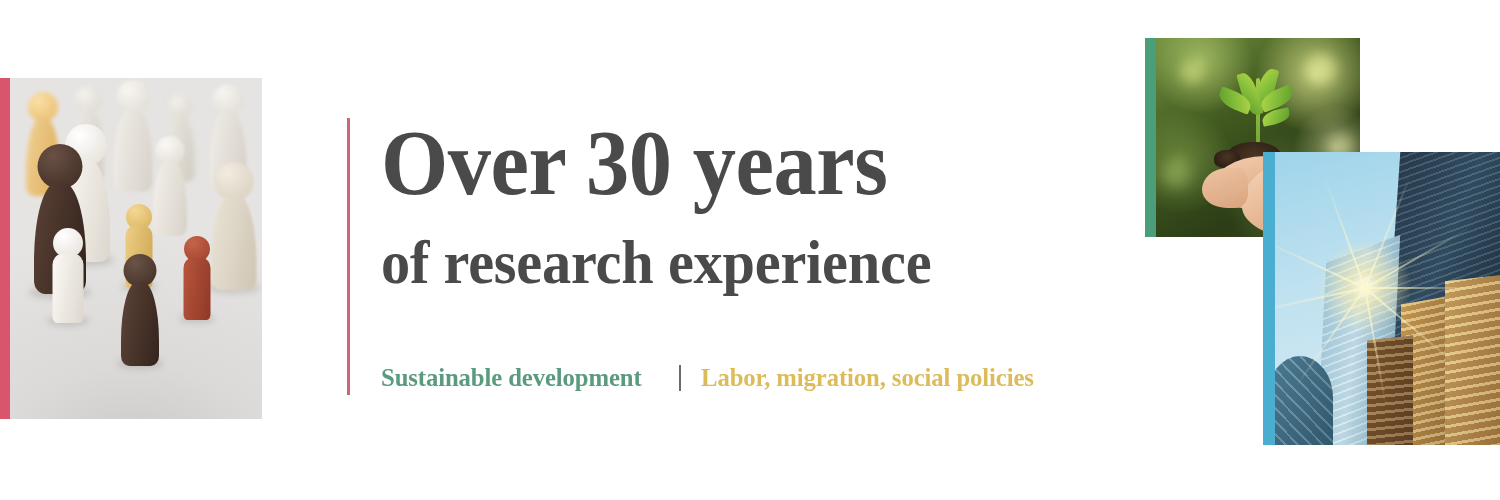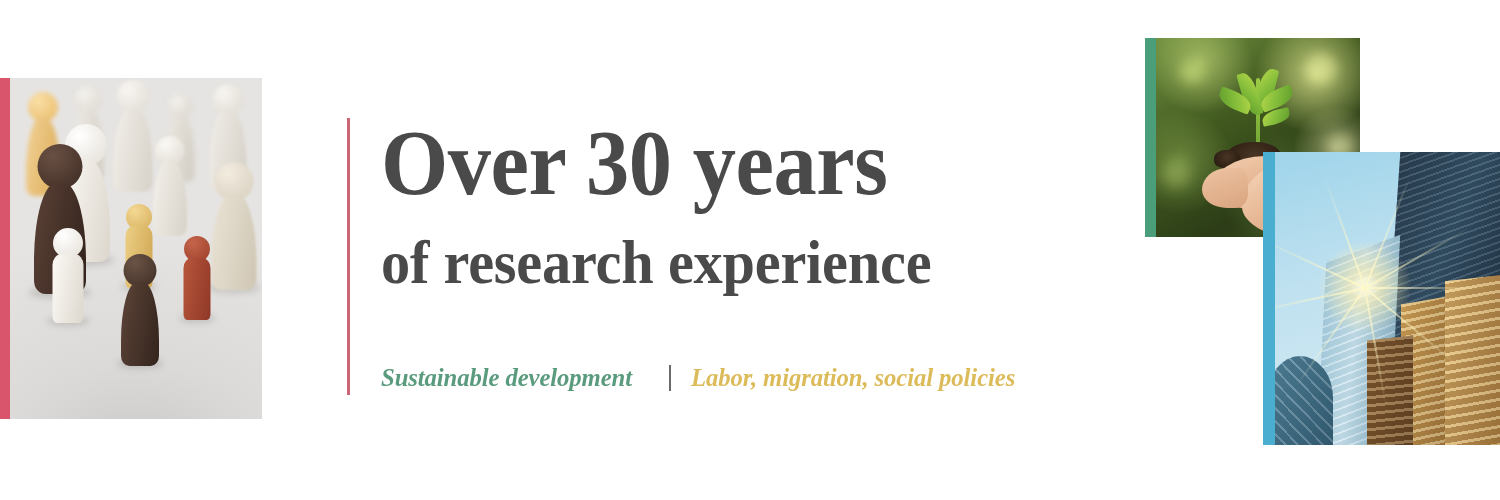--- a/index.html
+++ b/index.html
@@ -108,21 +108,21 @@
     white-space: nowrap;
   }
   .tagline-row {
     position: absolute;
     left: 381px;
     display: flex;
     align-items: center;
     white-space: nowrap;
   }
   .tagline-row.row-1 { top: 309px; }
-  .tagline-row.row-2 { top: 362px; font-style: italic; }
+  .tagline-row.row-2 { top: 362px; }
   .tag {
     font-family: "Liberation Serif", serif;
     font-weight: bold;
     font-size: 26px;
     line-height: 32px;
     letter-spacing: -0.1px;
     transform: scaleX(0.95);
     transform-origin: left center;
   }
   .tag-sep {

